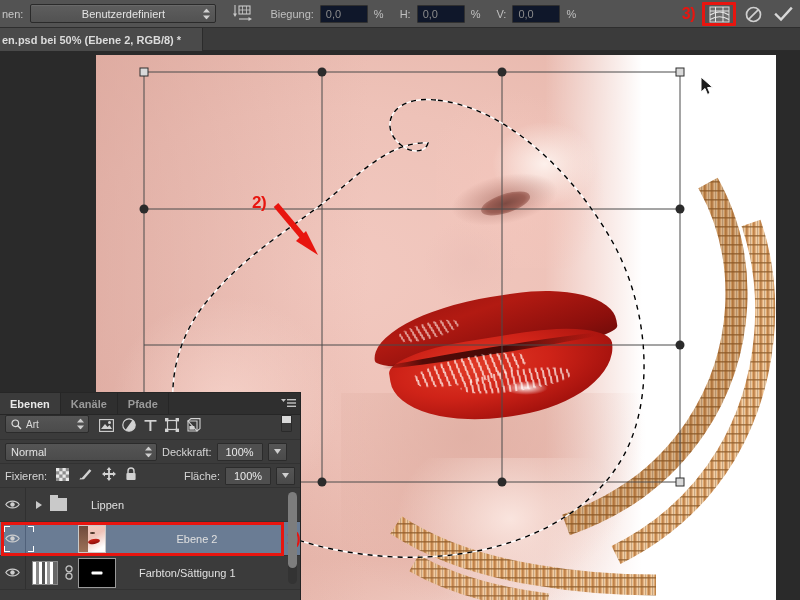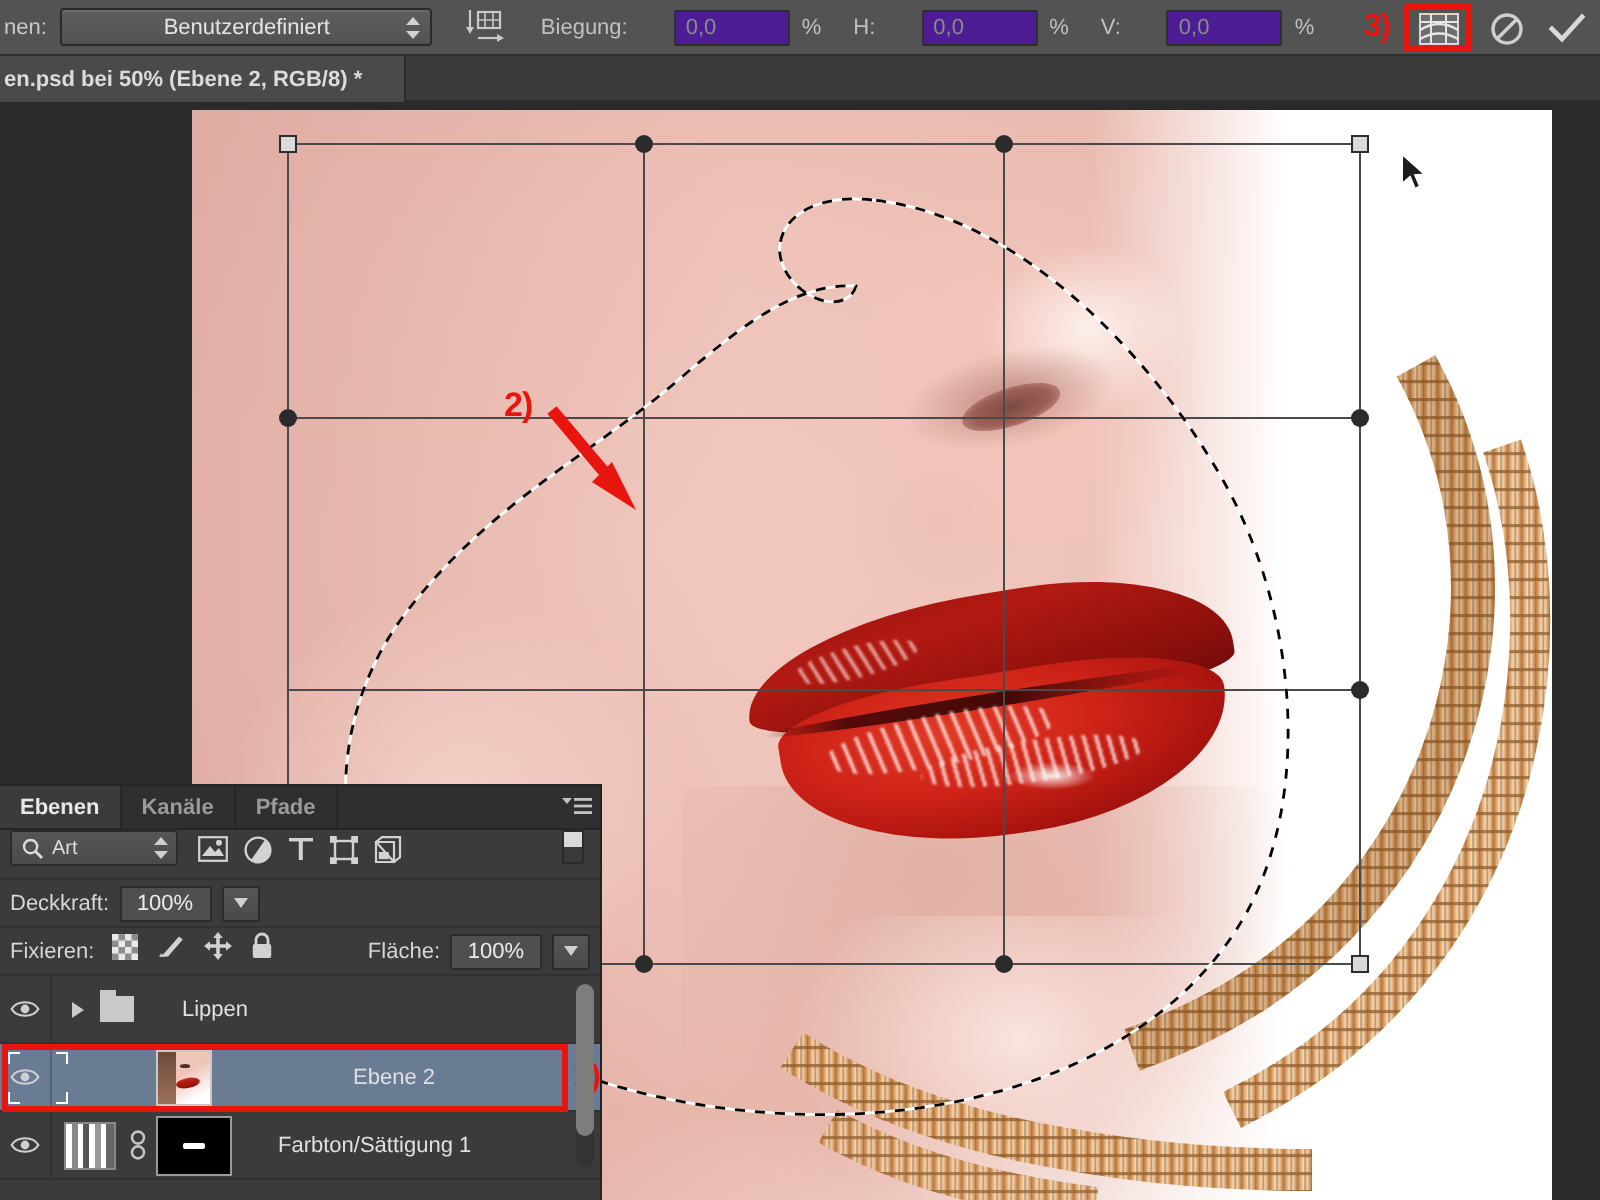--- a/index.html
+++ b/index.html
@@ -39,26 +39,26 @@
     font-size: 7px; color: #d2d2d2;
   }
   .warp-orient-btn {
     width: 24px; height: 22px; margin-left: 14px;
     display: flex; align-items: center; justify-content: center;
     border-radius: 2px;
   }
   .num-group { display: flex; align-items: center; margin-left: 16px; }
   .num-group .nlabel { color: #c0c0c0; font-size: 11px; margin-right: 6px; }
   .num-input {
-    width: 58px; height: 18px;
-    background: #4c1d95;
+    width: 48px; height: 18px;
+    background: #0f172a;
     border: 1px solid #303030;
     border-radius: 1px;
     color: #8b8b8b; font-size: 11px;
-    display: flex; align-items: center; padding-left: 5px; margin-left: 17px;
+    display: flex; align-items: center; padding-left: 5px;
   }
   .num-group .pct { color: #c0c0c0; font-size: 11px; margin-left: 6px; }
 
   .right-controls {
     position: absolute; right: 4px; top: 0; height: 28px;
     display: flex; align-items: center; gap: 4px;
   }
   .annot-3 {
     color: #e8150f; font-size: 16px; font-weight: bold;
     margin-right: 3px; letter-spacing: -0.5px;
@@ -668,20 +668,29 @@
             <polygon points="1,3 4,0.6 13,0.6 13,10.6 10,13" fill="none" stroke="#d2d2d2" stroke-width="1.1"></polygon>
             <rect x="2.4" y="8" width="5" height="3.6" fill="#d2d2d2"></rect>
           </svg>
         </span>
       </div>
 
       <div class="filter-toggle"></div>
     </div>
 
     <div class="blend-row">
+      <div class="blend-select">
+        <span>Normal</span>
+        <span class="stepper">
+          <svg width="7" height="11" viewBox="0 0 7 11">
+              <polygon points="3.5,0 7,4 0,4" fill="#cfcfcf"></polygon>
+              <polygon points="3.5,11 7,7 0,7" fill="#cfcfcf"></polygon>
+            </svg>
+        </span>
+      </div>
       <span class="field-label">Deckkraft:</span>
       <div class="val-box">100%</div>
       <div class="val-arrow">
         <svg width="7" height="5" viewBox="0 0 7 5">
             <polygon points="0,0 7,0 3.5,5" fill="#d0d0d0"></polygon>
           </svg>
       </div>
     </div>
 
     <div class="lock-row">

